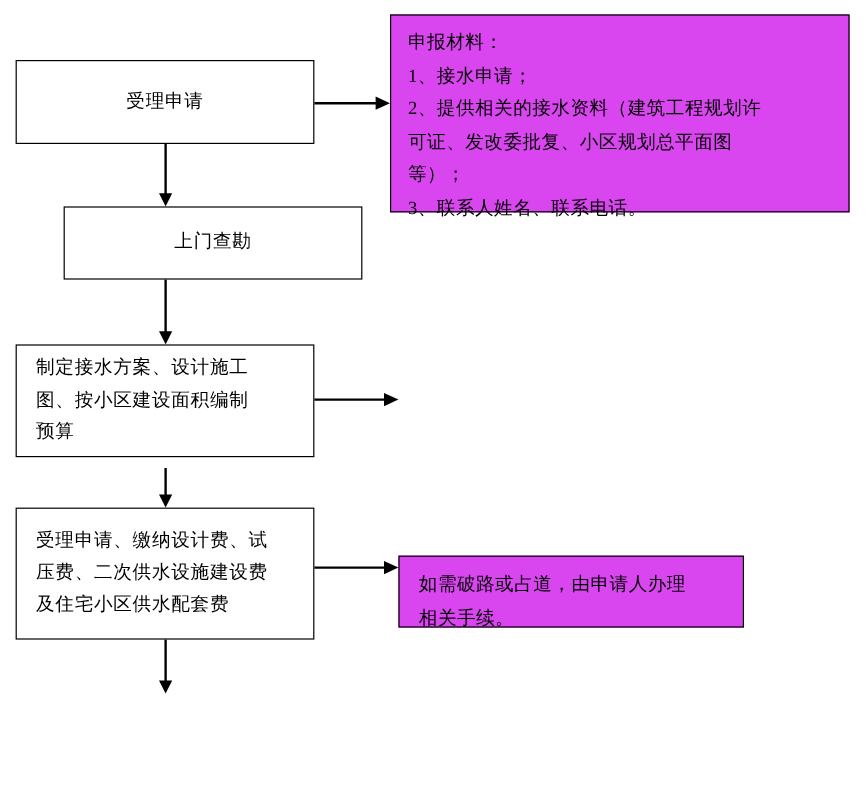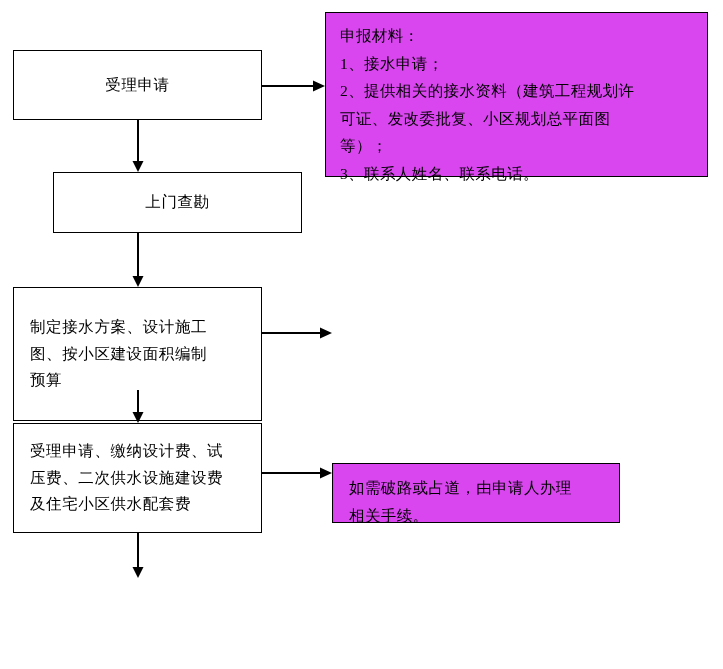--- a/index.html
+++ b/index.html
@@ -80,21 +80,21 @@
 <div id="canvas">
 
   <div class="node" id="node-1" style="left: 13px; top: 50px; width: 249px; height: 70px;">
     <div class="node-text">受理申请</div>
   </div>
 
   <div class="node" id="node-2" style="left: 13px; top: 172px; width: 249px; height: 61px; margin-left: 40px;">
     <div class="node-text">上门查勘</div>
   </div>
 
-  <div class="node left-multi" id="node-3" style="left: 13px; top: 287px; width: 249px; height: 134px;">
+  <div class="node left-multi" id="node-3" style="left: 13px; top: 287px; width: 249px; height: 94px;">
     <div class="node-text">制定接水方案、设计施工
 图、按小区建设面积编制
 预算</div>
   </div>
 
   <div class="node left-multi" id="node-4" style="left: 13px; top: 423px; width: 249px; height: 110px;">
     <div class="node-text">受理申请、缴纳设计费、试
 压费、二次供水设施建设费
 及住宅小区供水配套费</div>
   </div>

